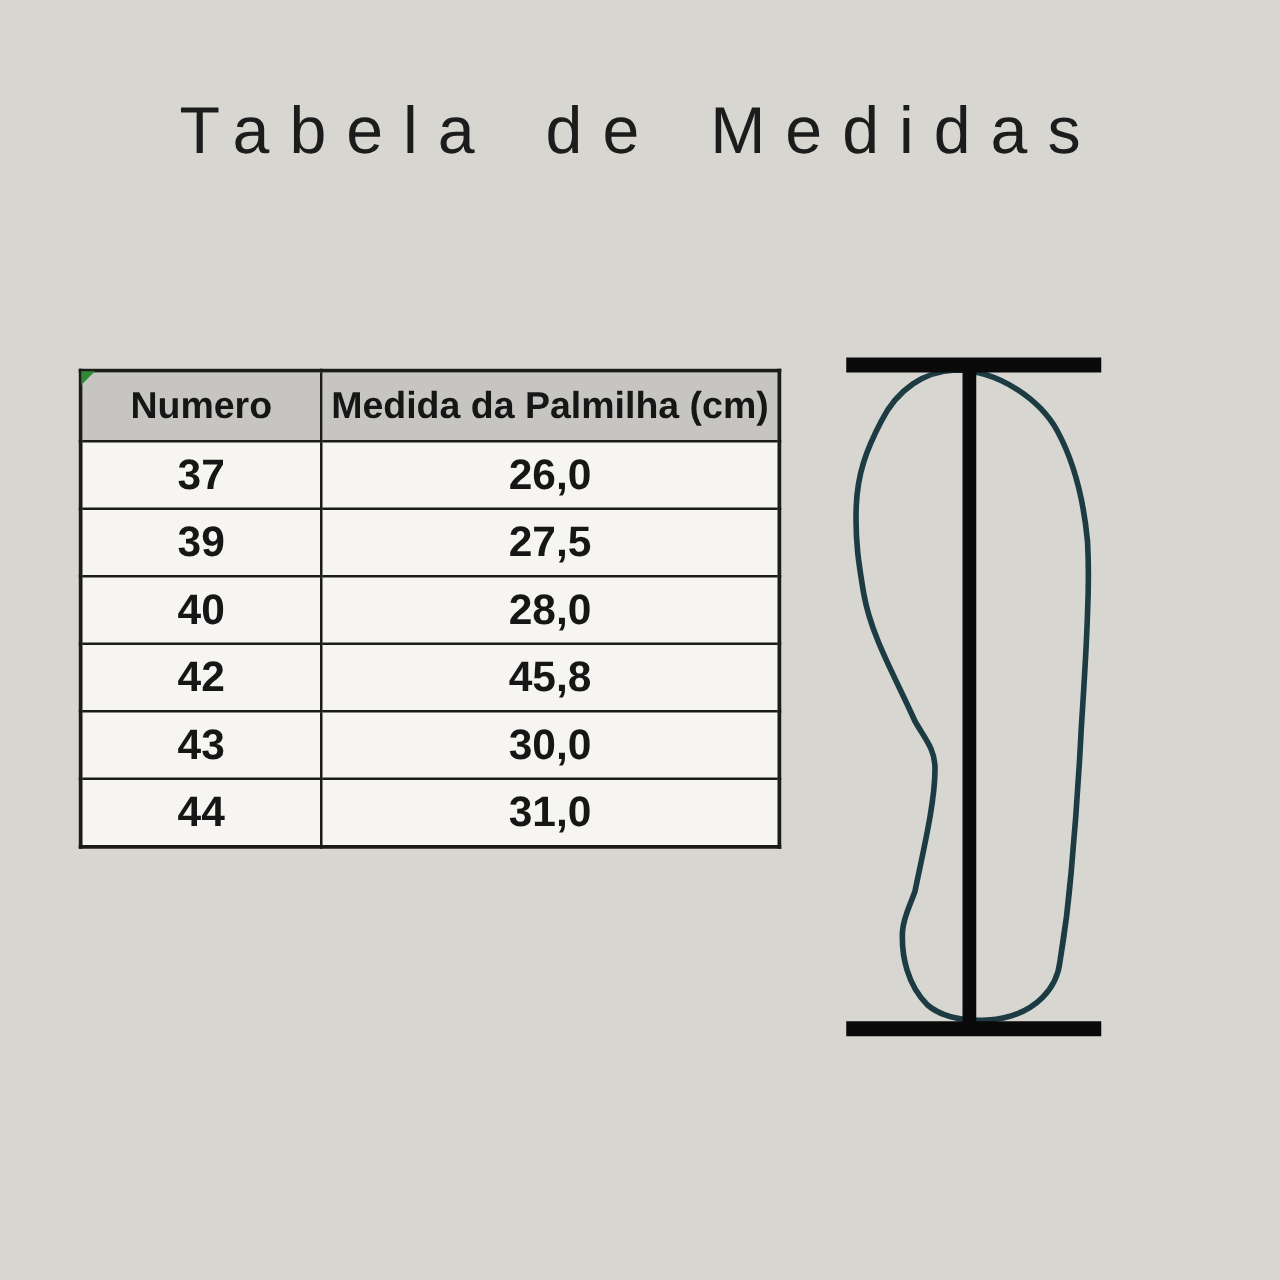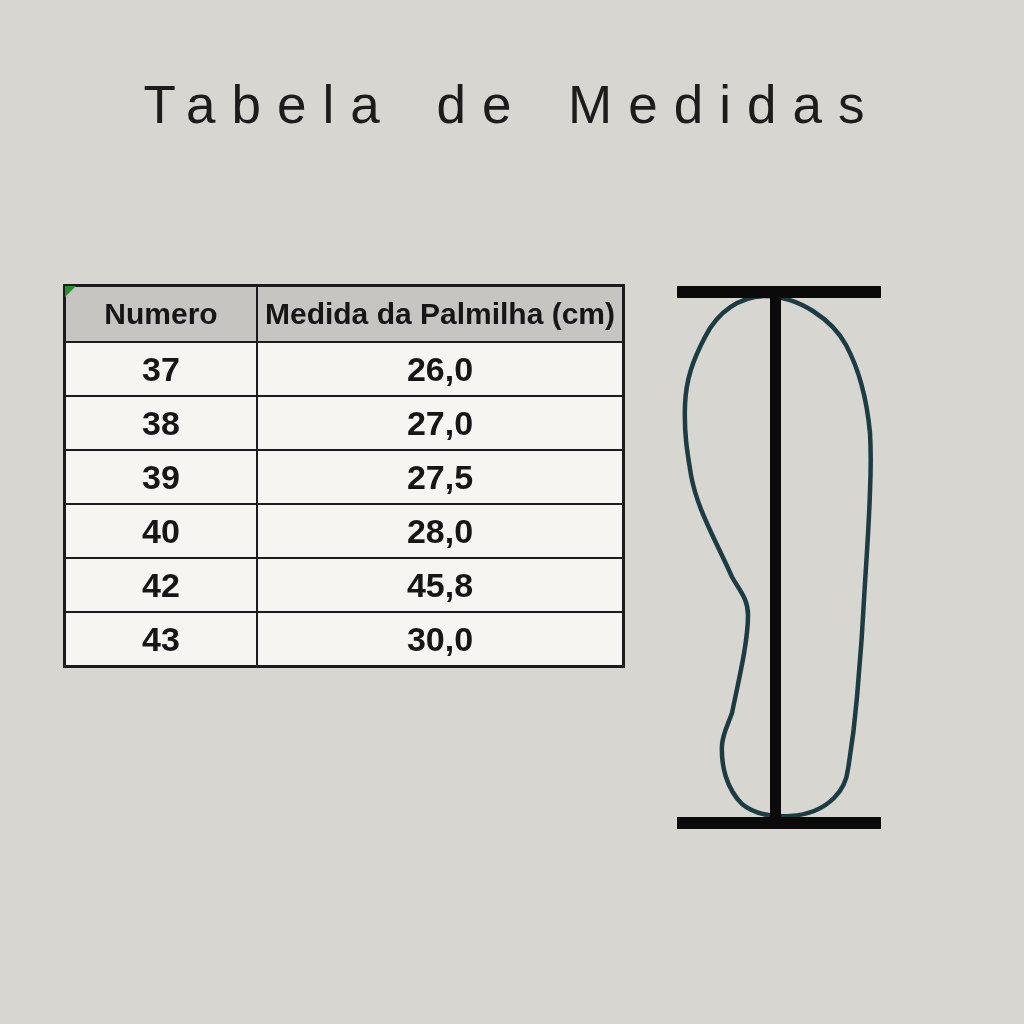--- a/index.html
+++ b/index.html
@@ -28,21 +28,21 @@
     text-align:center;white-space:nowrap;
     font-family:"Liberation Sans", sans-serif;
     font-size:53px;font-weight:400;
     letter-spacing:16px;word-spacing:10px;
     color:var(--title-text);
     line-height:1;
   }
 
   
   .table-wrap{
-    position:absolute;left:63px;top:284px;width:562px;
+    position:absolute;left:63px;top:295px;width:562px;
   }
   table.size-table{
     width:562px;table-layout:fixed;
     border-collapse:collapse;
     border:3px solid var(--table-border);
     background:var(--table-row-bg);
   }
   table.size-table th, table.size-table td{
     border:2px solid var(--table-border);
     text-align:center;vertical-align:middle;
@@ -100,38 +100,38 @@
           <th class="col-numero">Numero</th>
           <th class="col-medida">Medida da Palmilha (cm)</th>
         </tr>
       </thead>
       <tbody>
           <tr>
             <td>37</td>
             <td>26,0</td>
           </tr>
           <tr>
-            <td>38</td>
-            <td>27,0</td>
-          </tr>
-          <tr>
             <td>39</td>
             <td>27,5</td>
           </tr>
           <tr>
             <td>40</td>
             <td>28,0</td>
           </tr>
           <tr>
             <td>42</td>
             <td>45,8</td>
           </tr>
           <tr>
             <td>43</td>
             <td>30,0</td>
+          </tr>
+          <tr>
+            <td>44</td>
+            <td>31,0</td>
           </tr>
         </tbody>
     </table>
     <div class="corner-marker"></div>
   </div>
 
   <svg class="diagram" viewBox="0 0 207 549" xmlns="http://www.w3.org/2000/svg">
     <path class="outline" d="M 88 13
          C 64 14, 42 28, 29 54
          C 17 77, 10 96, 9 122

